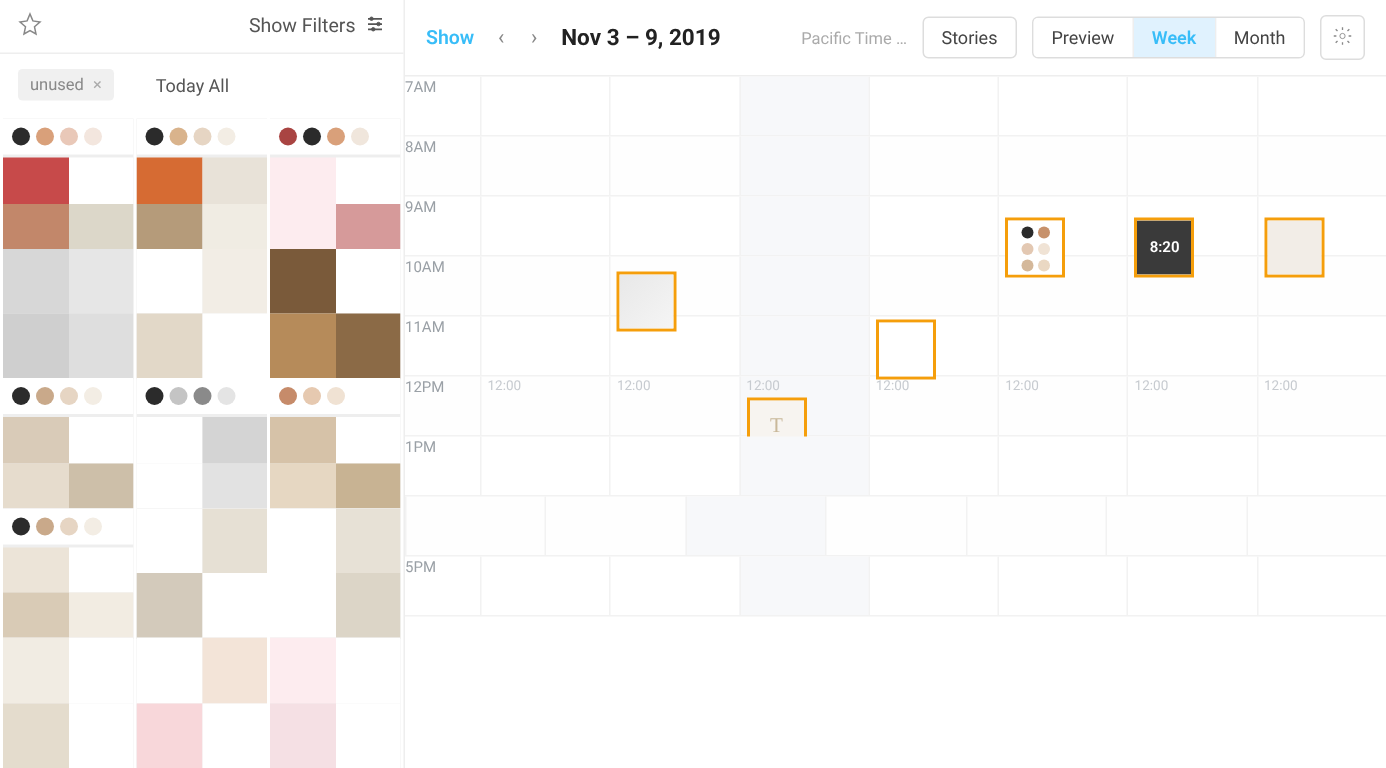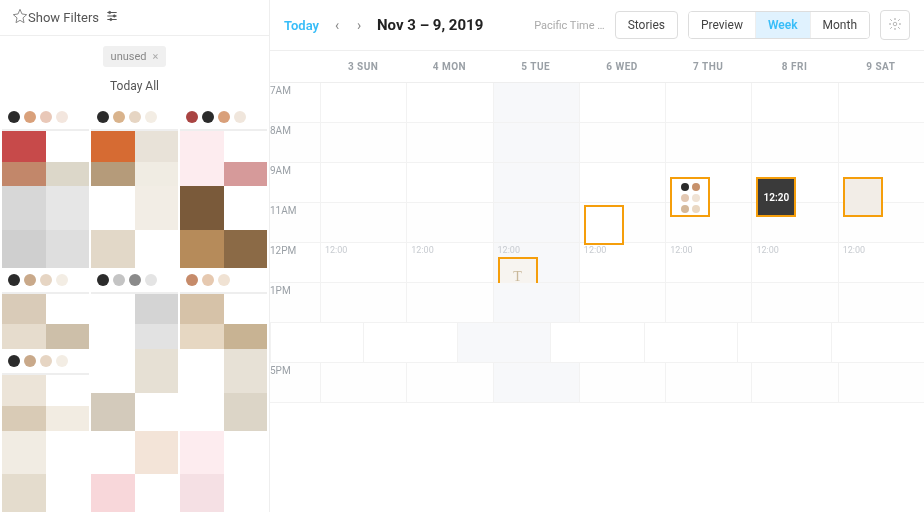--- a/index.html
+++ b/index.html
@@ -1,24 +1,24 @@
 <!DOCTYPE html>
 <html><head>
 <meta charset="utf-8">
 <style>
   * { box-sizing: border-box; margin: 0; padding: 0; }
   body { font-family: -apple-system, BlinkMacSystemFont, "Segoe UI", Roboto, sans-serif; font-size: 12px; color: #333; background: #fff; width: 924px; height: 512px; overflow: hidden; }
   .app { display: flex; width: 100%; height: 100%; }
   
   .sidebar { width: 270px; border-right: 1px solid #eee; display: flex; flex-direction: column; }
-  .sidebar-top { display: flex; align-items: center; padding: 8px 12px; border-bottom: 1px solid #eee; }
+  .sidebar-top { display: flex; align-items: center; justify-content: space-between; padding: 8px 12px; border-bottom: 1px solid #eee; }
   .star-icon svg { width: 16px; height: 16px; stroke: #888; fill: none; }
   .show-filters { display: flex; align-items: center; gap: 6px; color: #555; font-size: 13px; cursor: pointer; }
   .sliders-icon svg { width: 14px; height: 14px; stroke: #555; }
-  .sidebar-filters { display: flex; align-items: center; gap: 12px; padding: 10px 12px; flex-direction: column; }
+  .sidebar-filters { display: flex; align-items: center; gap: 28px; padding: 10px 12px; }
   .tag { background: #f0f0f0; color: #888; padding: 4px 8px; border-radius: 3px; font-size: 11px; display: inline-flex; align-items: center; gap: 6px; }
   .tag-close { color: #aaa; cursor: pointer; }
   .clear-all { color: #555; font-size: 12px; cursor: pointer; }
   .media-grid { flex: 1; overflow: auto; display: grid; grid-template-columns: repeat(3, 1fr); gap: 2px; padding: 2px; }
   .media-item { position: relative; width: 100%; aspect-ratio: 1/1; background: #eee; overflow: hidden; }
   .media-check { position: absolute; top: 4px; left: 4px; width: 18px; height: 18px; border-radius: 50%; background: #bfbfbf; display: flex; align-items: center; justify-content: center; }
   .media-check svg { width: 10px; height: 10px; stroke: #fff; stroke-width: 3; fill: none; }
   .media-preview { position: absolute; inset: 0; }
   .swatch-row { display: flex; gap: 4px; padding: 6px; background: #fff; }
   .swatch { width: 12px; height: 12px; border-radius: 50%; }
@@ -358,21 +358,21 @@
               <div class="preview-block" style="background: rgb(245, 224, 228);"></div>
               <div class="preview-block" style="background: rgb(255, 255, 255);"></div>
             </div>
           </div>
         </div>
       </div>
   </div>
 
   <div class="calendar">
     <div class="cal-toolbar">
-      <span class="today-link">Today</span>
+      <span class="today-link">Show</span>
       <div class="nav-arrows">
         <span class="chev">‹</span>
         <span class="chev">›</span>
       </div>
       <span class="date-range">Nov 3 – 9, 2019</span>
       <span class="spacer"></span>
       <span class="tz">Pacific Time …</span>
       <span class="btn">Stories</span>
       <div class="seg">
         <span class="seg-btn">Preview</span>
@@ -381,30 +381,20 @@
       </div>
       <span class="gear">
         <span>
           <svg viewBox="0 0 24 24">
               <circle cx="12" cy="12" r="3"></circle>
               <path d="M12 2v3M12 19v3M4.2 4.2l2.1 2.1M17.7 17.7l2.1 2.1M2 12h3M19 12h3M4.2 19.8l2.1-2.1M17.7 6.3l2.1-2.1" stroke-width="1.5"></path>
             </svg>
         </span>
       </span>
     </div>
-    <div class="day-header" id="day-header">
-      <div class="gutter"></div>
-    <div class="day-col-h">3 SUN</div>
-        <div class="day-col-h">4 MON</div>
-        <div class="day-col-h">5 TUE</div>
-        <div class="day-col-h">6 WED</div>
-        <div class="day-col-h">7 THU</div>
-        <div class="day-col-h">8 FRI</div>
-        <div class="day-col-h">9 SAT</div>
-      </div>
     <div class="grid" id="cal-grid">
         <div class="hour-row">
           <div class="hour-label">7AM</div>
           <div class="cell"></div>
           <div class="cell"></div>
           <div class="cell tue-col"></div>
           <div class="cell"></div>
           <div class="cell"></div>
           <div class="cell"></div>
           <div class="cell"></div>
@@ -432,28 +422,42 @@
                 <span style="background: rgb(199, 145, 107);"></span>
                 <span style="background: rgb(227, 200, 178);"></span>
                 <span style="background: rgb(240, 227, 213);"></span>
                 <span style="background: rgb(212, 184, 154);"></span>
                 <span style="background: rgb(234, 216, 195);"></span>
               </div>
             </div>
           </div>
           <div class="cell" style="position: relative;">
             <div class="event" style="top: 14px; left: 4px;">
-              <div class="event-thumb thumb-dark">12:20</div>
+              <div class="event-thumb thumb-dark">8:20</div>
             </div>
           </div>
           <div class="cell" style="position: relative;">
             <div class="event" style="top: 14px; left: 4px;">
               <div class="event-thumb thumb-light"></div>
             </div>
           </div>
+        </div>
+        <div class="hour-row">
+          <div class="hour-label">10AM</div>
+          <div class="cell"></div>
+          <div class="cell" style="position: relative;">
+            <div class="event" style="top: 10px; left: 4px;">
+              <div class="event-thumb thumb-10"></div>
+            </div>
+          </div>
+          <div class="cell tue-col"></div>
+          <div class="cell"></div>
+          <div class="cell"></div>
+          <div class="cell"></div>
+          <div class="cell"></div>
         </div>
         <div class="hour-row">
           <div class="hour-label">11AM</div>
           <div class="cell"></div>
           <div class="cell"></div>
           <div class="cell tue-col"></div>
           <div class="cell" style="position: relative;">
             <div class="event" style="top: 2px; left: 4px;">
               <div class="event-thumb thumb-grid">
                 <span></span>

